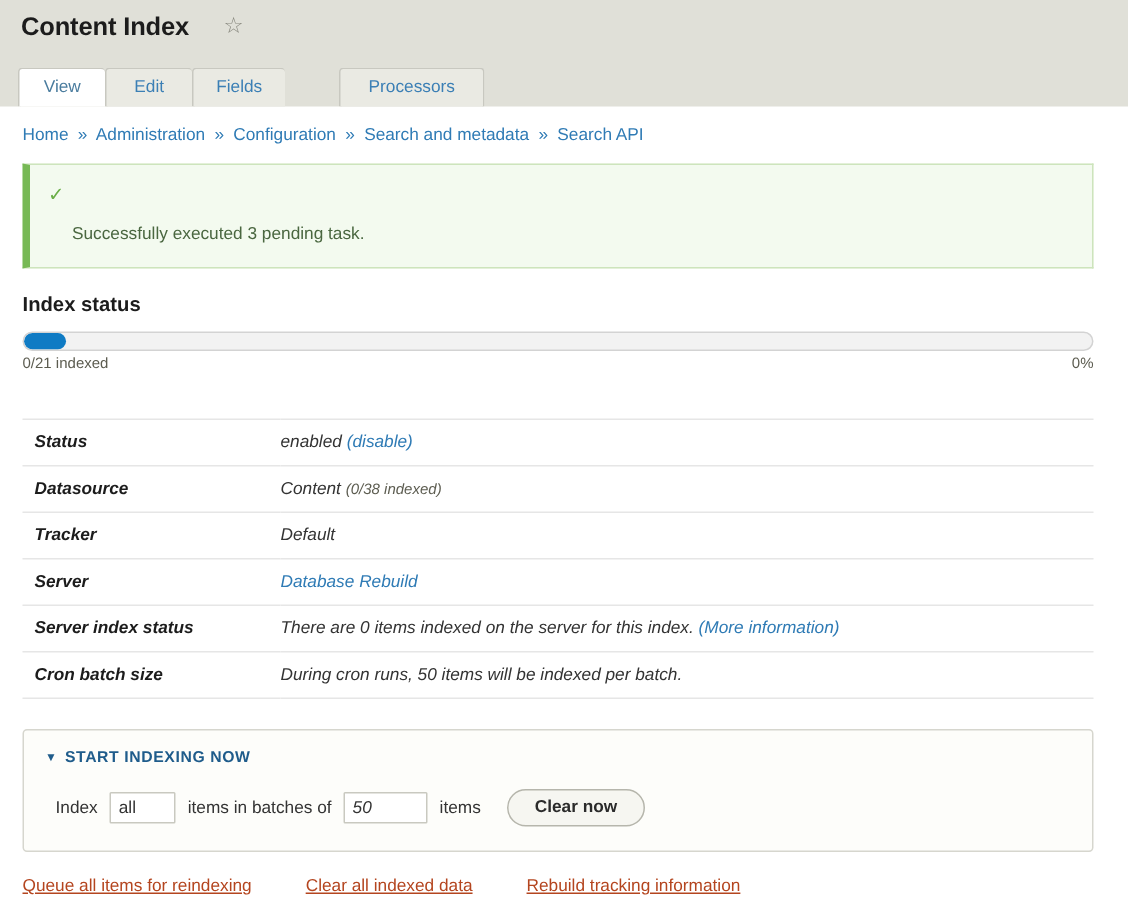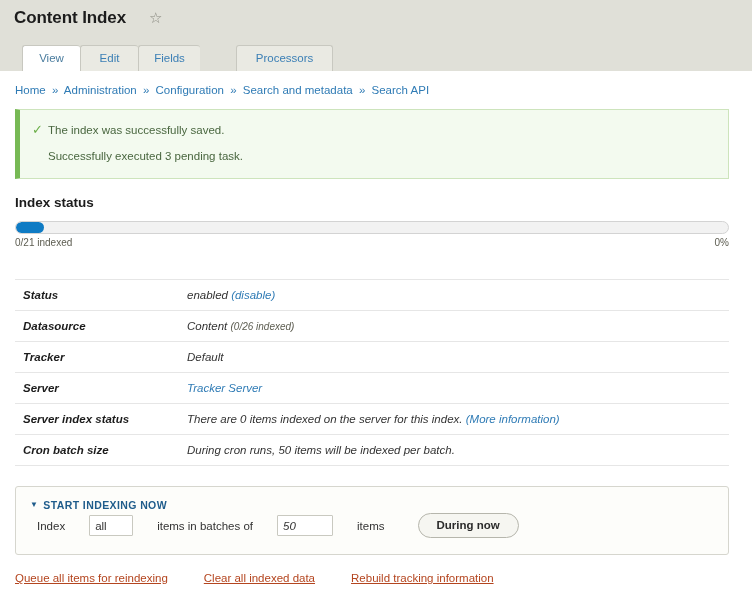--- a/index.html
+++ b/index.html
@@ -43,21 +43,21 @@
     height: 15px;
     line-height: 15px;
     font-size: 15px;
     color: #8a8a80;
     margin-top: 2px;
   }
 
   
   #tabs {
     position: absolute;
-    left: 22px;
+    left: 12px;
     bottom: 0;
     display: flex;
     align-items: flex-end;
   }
   .tab {
     border: 1px solid #c8c8c0;
     border-bottom: none;
     border-right: none;
     background: #eaeae3;
     color: #3b7fb5;
@@ -206,24 +206,24 @@
     align-items: center;
     gap: 5px;
     cursor: pointer;
   }
   #disclosure-icon {
     font-size: 8px;
     color: #1f5c8b;
     line-height: 10px;
   }
   #indexing-row {
-    margin-top: 2px;
+    margin-top: 15px;
     display: flex;
     align-items: center;
-    gap: 24px;
+    gap: 8px;
     font-size: 11.5px;
     color: #333333;
     padding-left: 7px;
   }
   .text-input {
     border: 1px solid #c9c9c0;
     background: #ffffff;
     font-family: "Liberation Sans", sans-serif;
     font-size: 11.5px;
     color: #333333;
@@ -292,21 +292,20 @@
   <a>Configuration</a>
   <span class="crumb-sep">»</span>
   <a>Search and metadata</a>
   <span class="crumb-sep">»</span>
   <a>Search API</a>
 </div>
 
 <div id="status-message">
   <div class="msg-line">
     <span id="check-icon">✓</span>
-    <span>The index was successfully saved.</span>
   </div>
   <div class="msg-line msg-indent">
     <span>Successfully executed 3 pending task.</span>
   </div>
 </div>
 
 <div id="index-status-heading">Index status</div>
 
 <div id="progress-wrap">
   <div id="progress-track">
@@ -324,31 +323,31 @@
       <th>Status</th>
       <td>
         <span>enabled</span>
         <a class="link">(disable)</a>
       </td>
     </tr>
     <tr>
       <th>Datasource</th>
       <td>
         <span>Content</span>
-        <span class="small-note">(0/26 indexed)</span>
+        <span class="small-note">(0/38 indexed)</span>
       </td>
     </tr>
     <tr>
       <th>Tracker</th>
       <td>Default</td>
     </tr>
     <tr>
       <th>Server</th>
       <td>
-        <a class="link">Tracker Server</a>
+        <a class="link">Database Rebuild</a>
       </td>
     </tr>
     <tr>
       <th>Server index status</th>
       <td>
         <span>There are 0 items indexed on the server for this index.</span>
         <a class="link">(More information)</a>
       </td>
     </tr>
     <tr>
@@ -362,21 +361,21 @@
   <div id="indexing-legend">
     <span id="disclosure-icon">▼</span>
     <span>START INDEXING NOW</span>
   </div>
   <div id="indexing-row">
     <span>Index</span>
     <input id="index-count-input" class="text-input" type="text" value="all" style="">
     <span>items in batches of</span>
     <input id="batch-size-input" class="text-input" type="text" value="50" style="">
     <span>items</span>
-    <button id="index-now-button">During now</button>
+    <button id="index-now-button">Clear now</button>
   </div>
 </div>
 
 <div id="action-links">
   <a>Queue all items for reindexing</a>
   <a>Clear all indexed data</a>
   <a>Rebuild tracking information</a>
 </div>
 
 </body></html>

